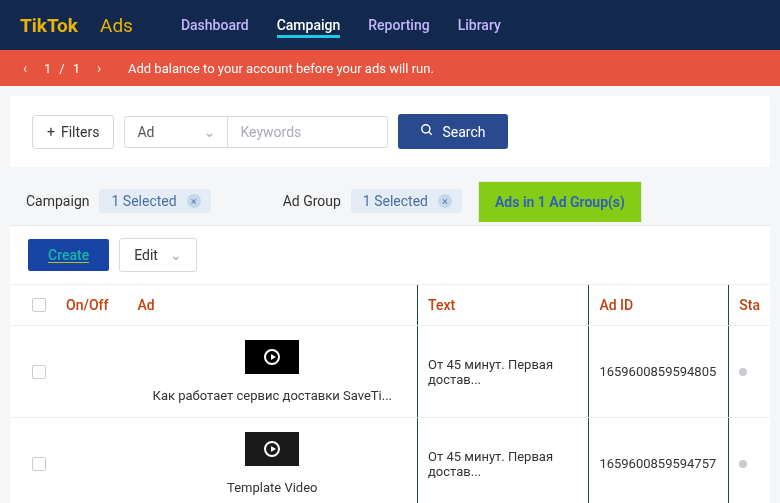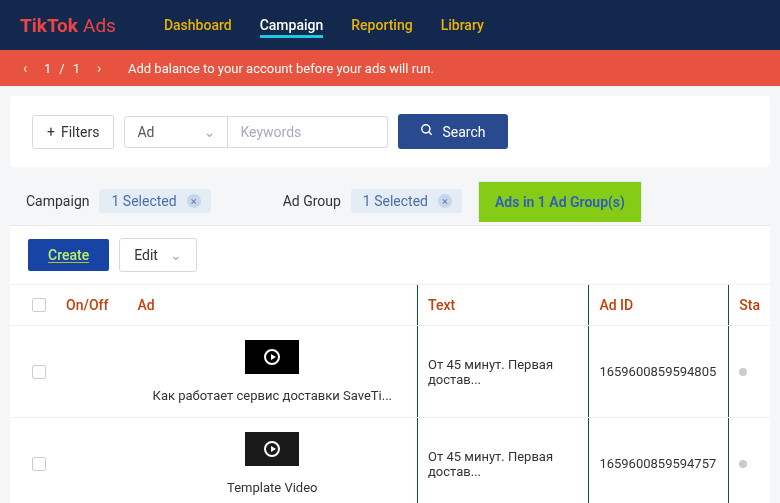--- a/index.html
+++ b/index.html
@@ -1,42 +1,42 @@
 <!DOCTYPE html>
 <html><head>
 <meta charset="utf-8">
 <style>
   * { box-sizing: border-box; margin: 0; padding: 0; font-family: -apple-system, BlinkMacSystemFont, "Segoe UI", Roboto, Helvetica, Arial, sans-serif; }
   body { width: 780px; height: 503px; overflow: hidden; background: #f5f6f7; }
   .header { background: #12284c; height: 50px; display: flex; align-items: center; padding: 0 20px; }
-  .logo { color: #ef4444; font-size: 19px; font-weight: 700; display: flex; align-items: baseline; gap: 5px; }
-  .logo .thin { font-weight: 400; }
+  .logo { color: #eab308; font-size: 19px; font-weight: 700; display: flex; align-items: baseline; gap: 5px; }
+  .logo .thin { font-weight: 400; margin-left: 17px; }
   .nav { display: flex; gap: 28px; margin-left: 48px; }
-  .nav-item { color: #eab308; font-size: 14px; font-weight: 500; padding: 15px 0; position: relative; cursor: pointer; }
+  .nav-item { color: #c4b5fd; font-size: 14px; font-weight: 500; padding: 15px 0; position: relative; cursor: pointer; }
   .nav-item.active { color: #fff; }
   .nav-item.active::after { content:""; position:absolute; left:0; right:0; bottom:10px; height:3px; background:#1ec9e8; }
   .alert { background:#e8533f; color:#fff; height:36px; display:flex; align-items:center; padding:0 18px; font-size:13px; gap: 12px; }
   .alert .chev { opacity:0.85; cursor:pointer; font-size:14px; width:14px; text-align:center;}
   .alert .pager { display:flex; align-items:center; gap:8px; }
   .toolbar { background:#fff; margin:10px; padding:18px 22px; border-radius:4px; display:flex; gap:10px; align-items:center; }
   .btn-filters { border:1px solid #d6d9de; background:#fff; padding:8px 14px; display:flex; align-items:center; gap:6px; font-size:14px; color:#333; cursor:pointer; border-radius:3px;}
   .select-ad { border:1px solid #d6d9de; background:#fff; padding:7px 12px; width:104px; display:flex; justify-content:space-between; align-items:center; font-size:14px; color:#555; cursor:pointer; border-radius:3px 0 0 3px;}
   .input-kw { border:1px solid #d6d9de; border-left:none; padding:2px 12px; width:160px; font-size:14px; border-radius:0 3px 3px 0; }
   .input-kw::placeholder { color:#aab; }
   .btn-search { background:#294a8f; color:#fff; border:none; padding:9px 22px; font-size:14px; display:flex; align-items:flex-end; gap:8px; cursor:pointer; border-radius:3px;}
   .tabs { margin:4px 10px 0; display:flex; border-bottom:1px solid #e6e8eb; background:#f5f6f7; align-items:center; font-size:14px; }
   .tab { padding:12px 16px; color:#333; display:flex; align-items:center; gap:10px; cursor:pointer; }
   .pill { background:#e4ecf6; color:#4a6fa5; padding:4px 10px 4px 12px; border-radius:3px; display:flex; align-items:center; gap:10px; }
   .pill .x { background:#c7d7eb; border-radius:50%; width:14px; height:14px; display:flex; align-items:center; justify-content:center; font-size:11px; color:#5a7bb0; cursor:pointer; line-height:1;}
   .tab.active { background:#84cc16; border:1px solid #e6e8eb; border-bottom:1px solid #fff; color:#2f5cbf; font-weight:600; margin-bottom:-1px;}
   .tab.indented { margin-left: 40px; }
   .sheet { background:#fff; margin:0 10px 10px; }
   .actions-row { padding:12px 18px; display:flex; gap:10px; align-items:center; }
   .btn-create { background:#1744a5; padding:8px 20px; border:none; cursor:pointer; position:relative; border-radius:2px;}
-  .btn-create span { color:#bef264; font-size:14px; font-weight:500; text-decoration: underline; text-decoration-color: #b4c02a; text-underline-offset: 2px;}
+  .btn-create span { color:#14b8a6; font-size:14px; font-weight:500; text-decoration: underline; text-decoration-color: #b4c02a; text-underline-offset: 2px;}
   .btn-edit { border:1px solid #d6d9de; background:#fff; padding:8px 14px; display:flex; align-items:center; gap:12px; cursor:pointer; border-radius:3px; font-size:14px; color:#333;}
   table { width:100%; border-collapse:collapse; }
   th { text-align:left; font-weight:500; color:#c2410c; font-size:14px; padding:12px 10px; border-top:1px solid #edeff2; border-bottom:1px solid #edeff2; background:#fff; }
   td { padding:14px 10px; border-bottom:1px solid #edeff2; font-size:13px; color:#333; vertical-align:middle;}
   th:nth-child(n+4), td:nth-child(n+4) { border-left:1px solid #14532d;}
   .chk { width:14px; height:14px; border:1px solid #c9ccd1; border-radius:2px; display:block; cursor:pointer;}
   .toggle { width:30px; height:16px; background:#26d4d4; border-radius:10px; position:relative; cursor:pointer;}
   .toggle::after { content:""; width:12px; height:12px; background:#fff; border-radius:50%; position:absolute; right:2px; top:2px;}
   .adcell { display:flex; align-items:center; gap:14px;flex-direction:column;}
   .thumb { width:54px; height:34px; background:#000; display:flex; align-items:center; justify-content:center; flex-shrink:0;}

